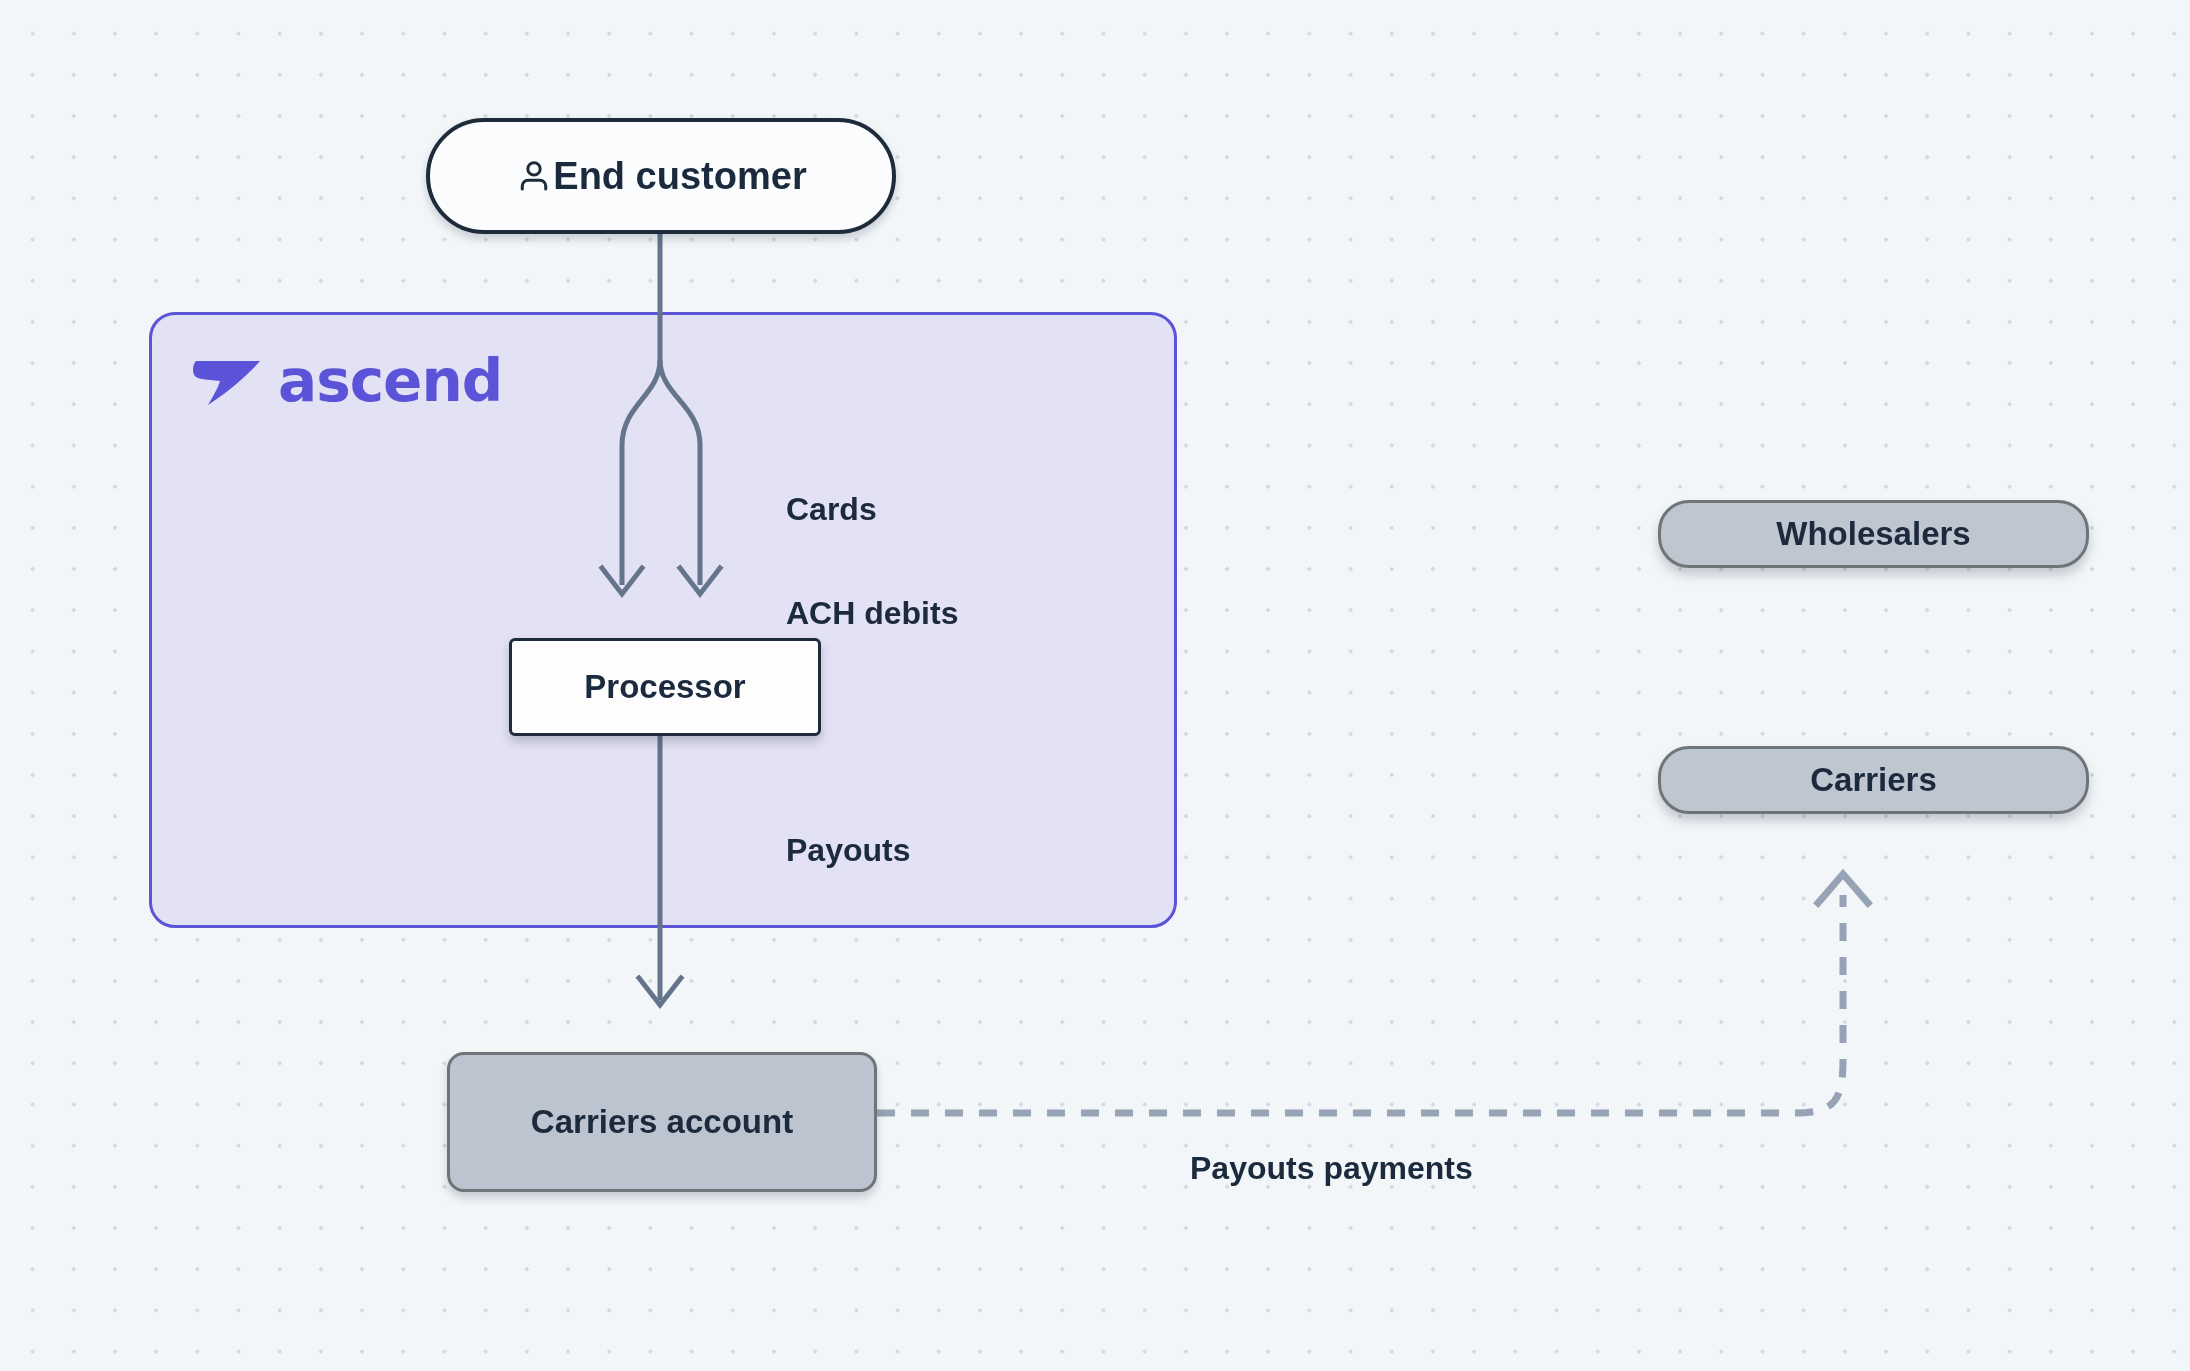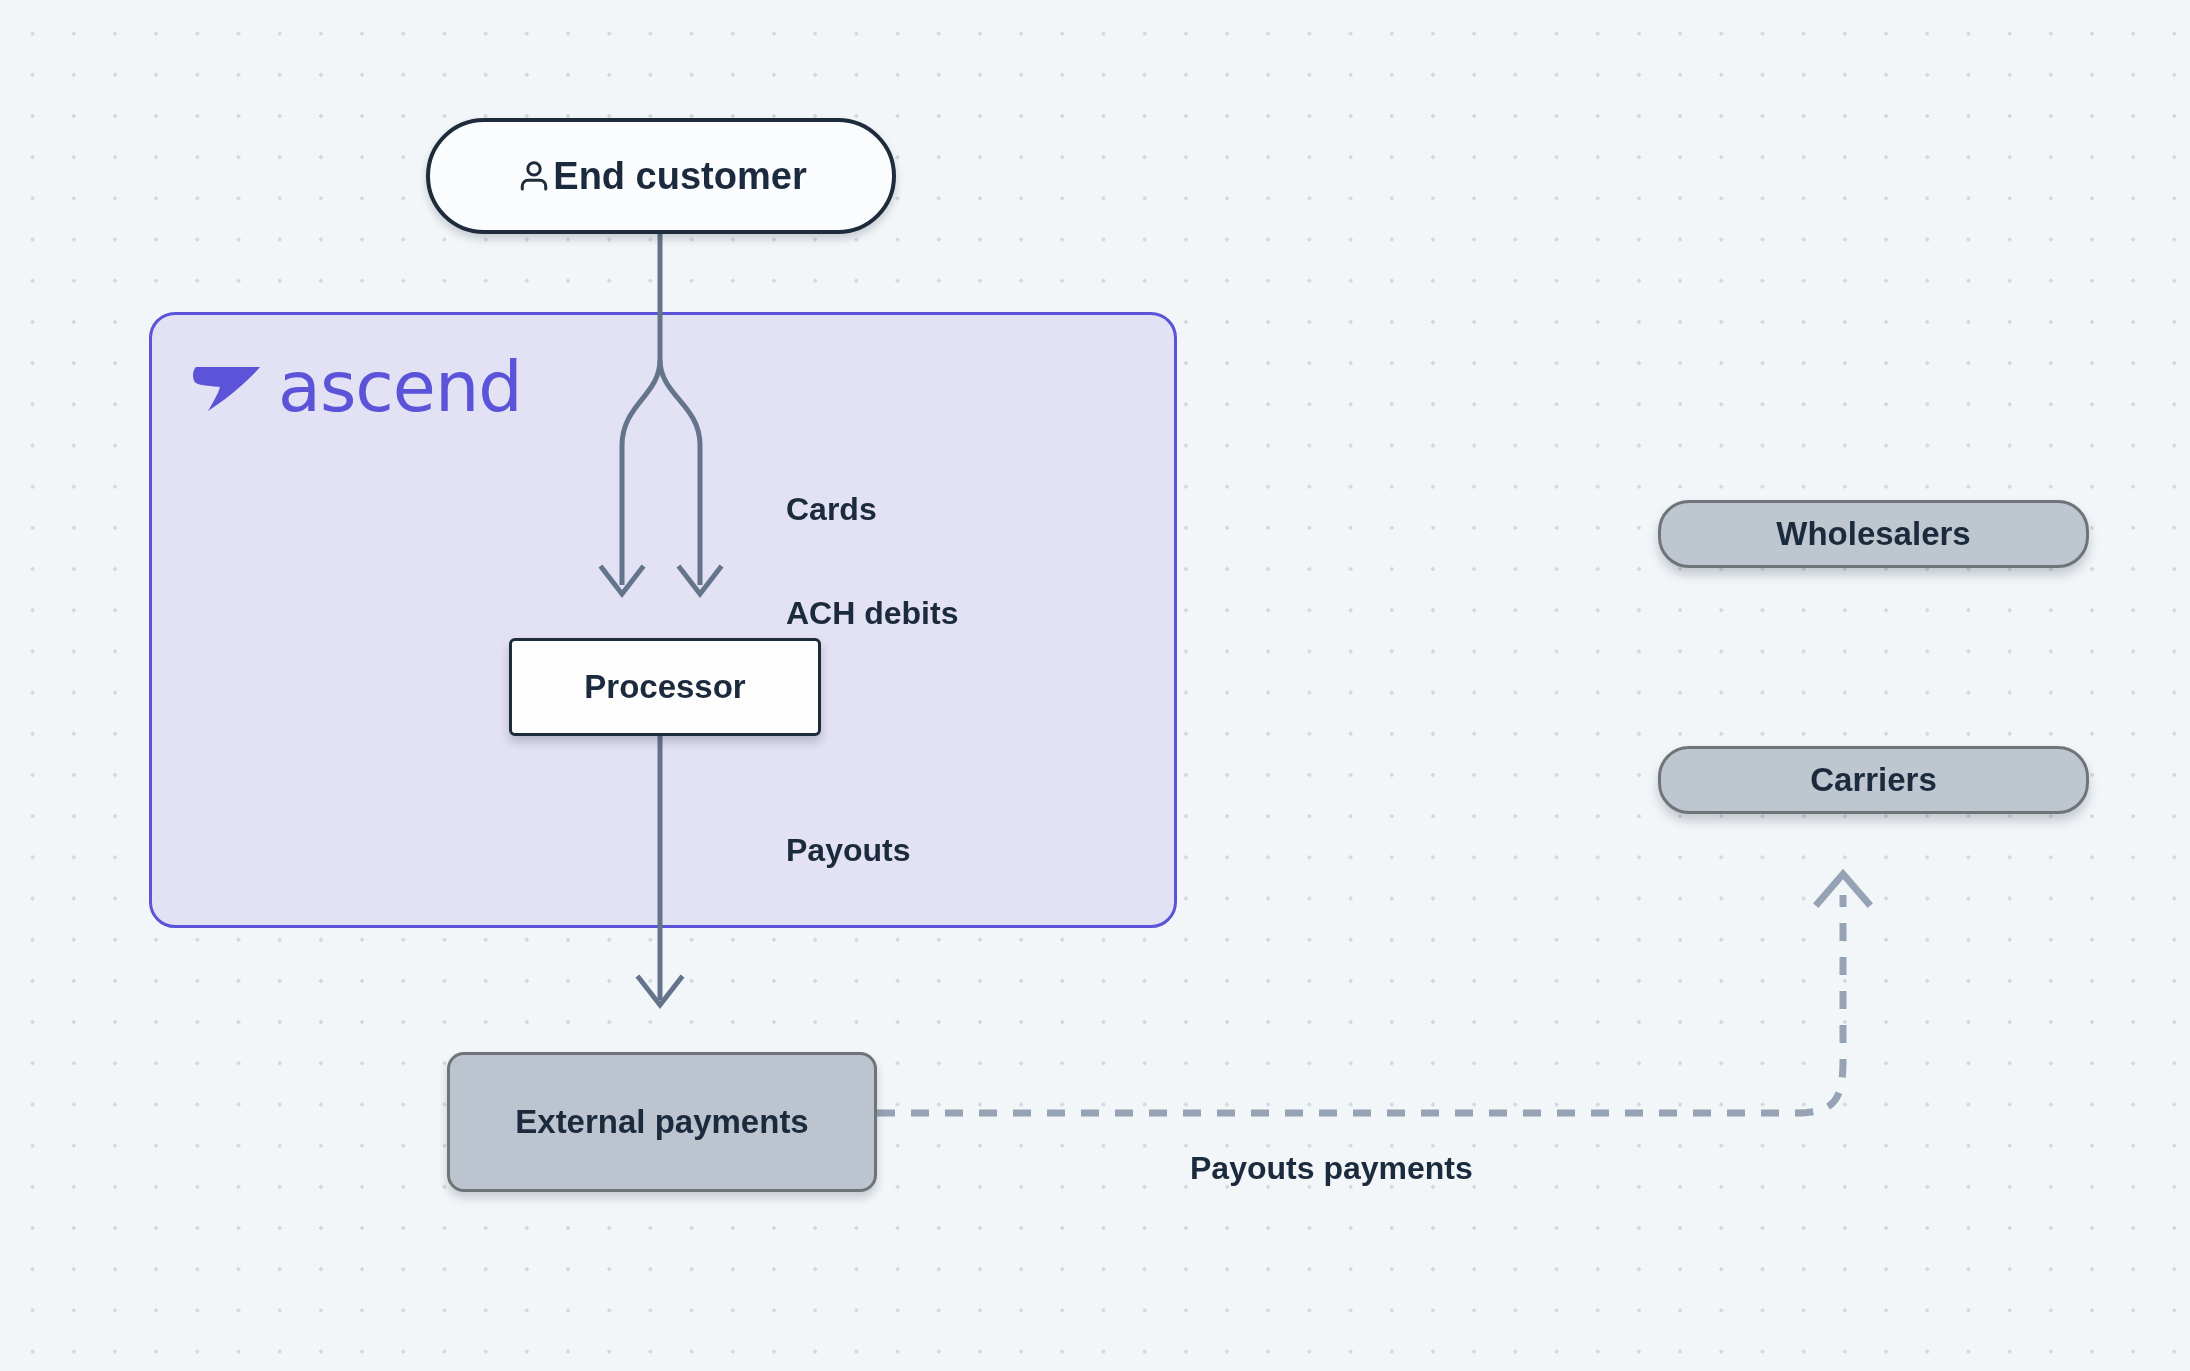--- a/index.html
+++ b/index.html
@@ -49,22 +49,22 @@
   .ascend-logo {
     position: absolute;
     left: 190px;
     top: 352px;
     display: flex;
     align-items: center;
     gap: 14px;
   }
   .ascend-mark { display: block; }
   .ascend-word {
-    font-size: 70px;
-    font-weight: 400;
+    font-size: 58px;
+    font-weight: 700;
     letter-spacing: -1px;
     color: #5B53D8;
     line-height: 1;
     font-family: "DejaVu Sans", sans-serif;
   }
 
   
   .node {
     position: absolute;
     box-sizing: border-box;
@@ -190,21 +190,21 @@
       <path d="M4.6 20.2 v-1.9 a3.6 3.6 0 0 1 3.6-3.6 h7.6 a3.6 3.6 0 0 1 3.6 3.6 v1.9"></path>
     </svg>
     <span>End customer</span>
   </div>
 
   <div class="node node-processor">
     <span>Processor</span>
   </div>
 
   <div class="node node-external-account">
-    <span>External payments</span>
+    <span>Carriers account</span>
   </div>
 
   <div class="node node-party party-0">
     <span>Wholesalers</span>
   </div>
   <div class="node node-party party-2">
     <span>Carriers</span>
   </div>
 
   <div class="edge-label label-cards">

